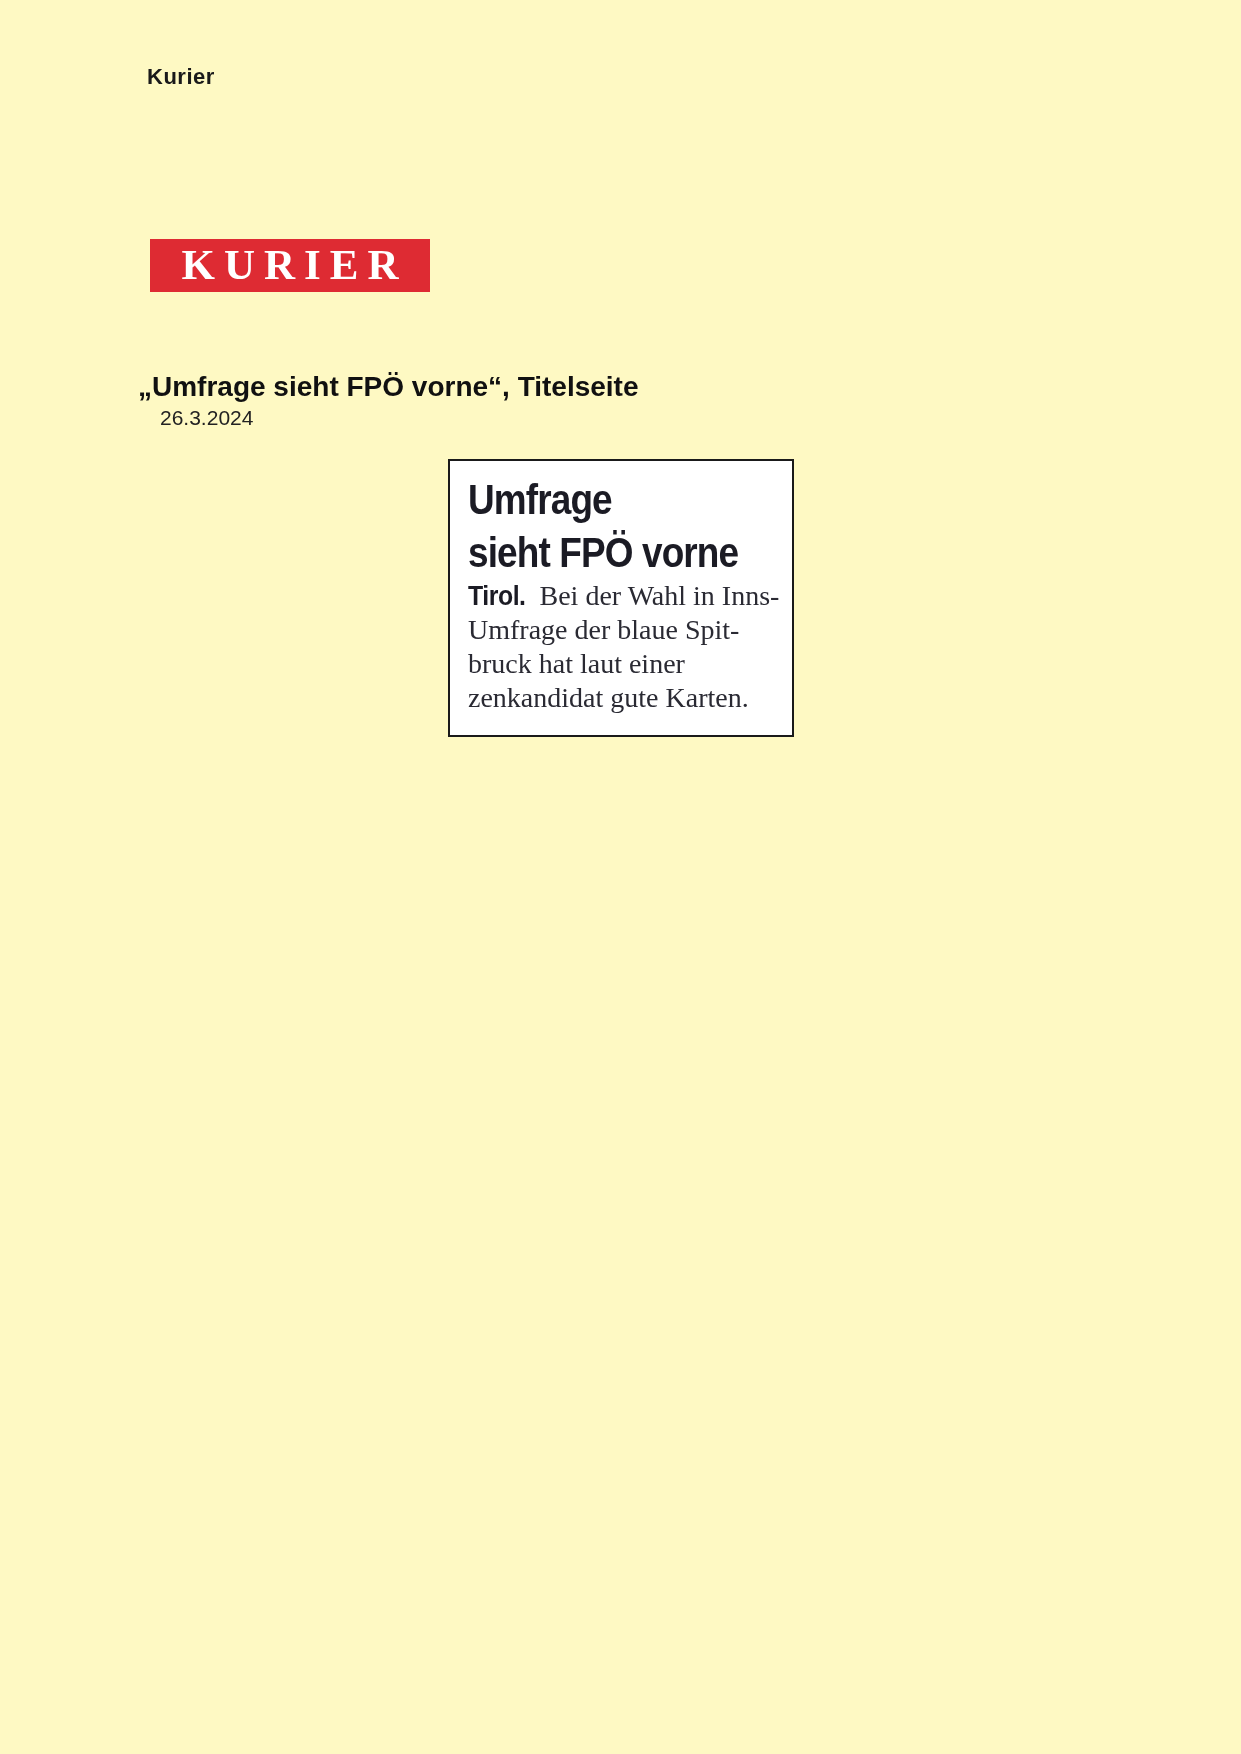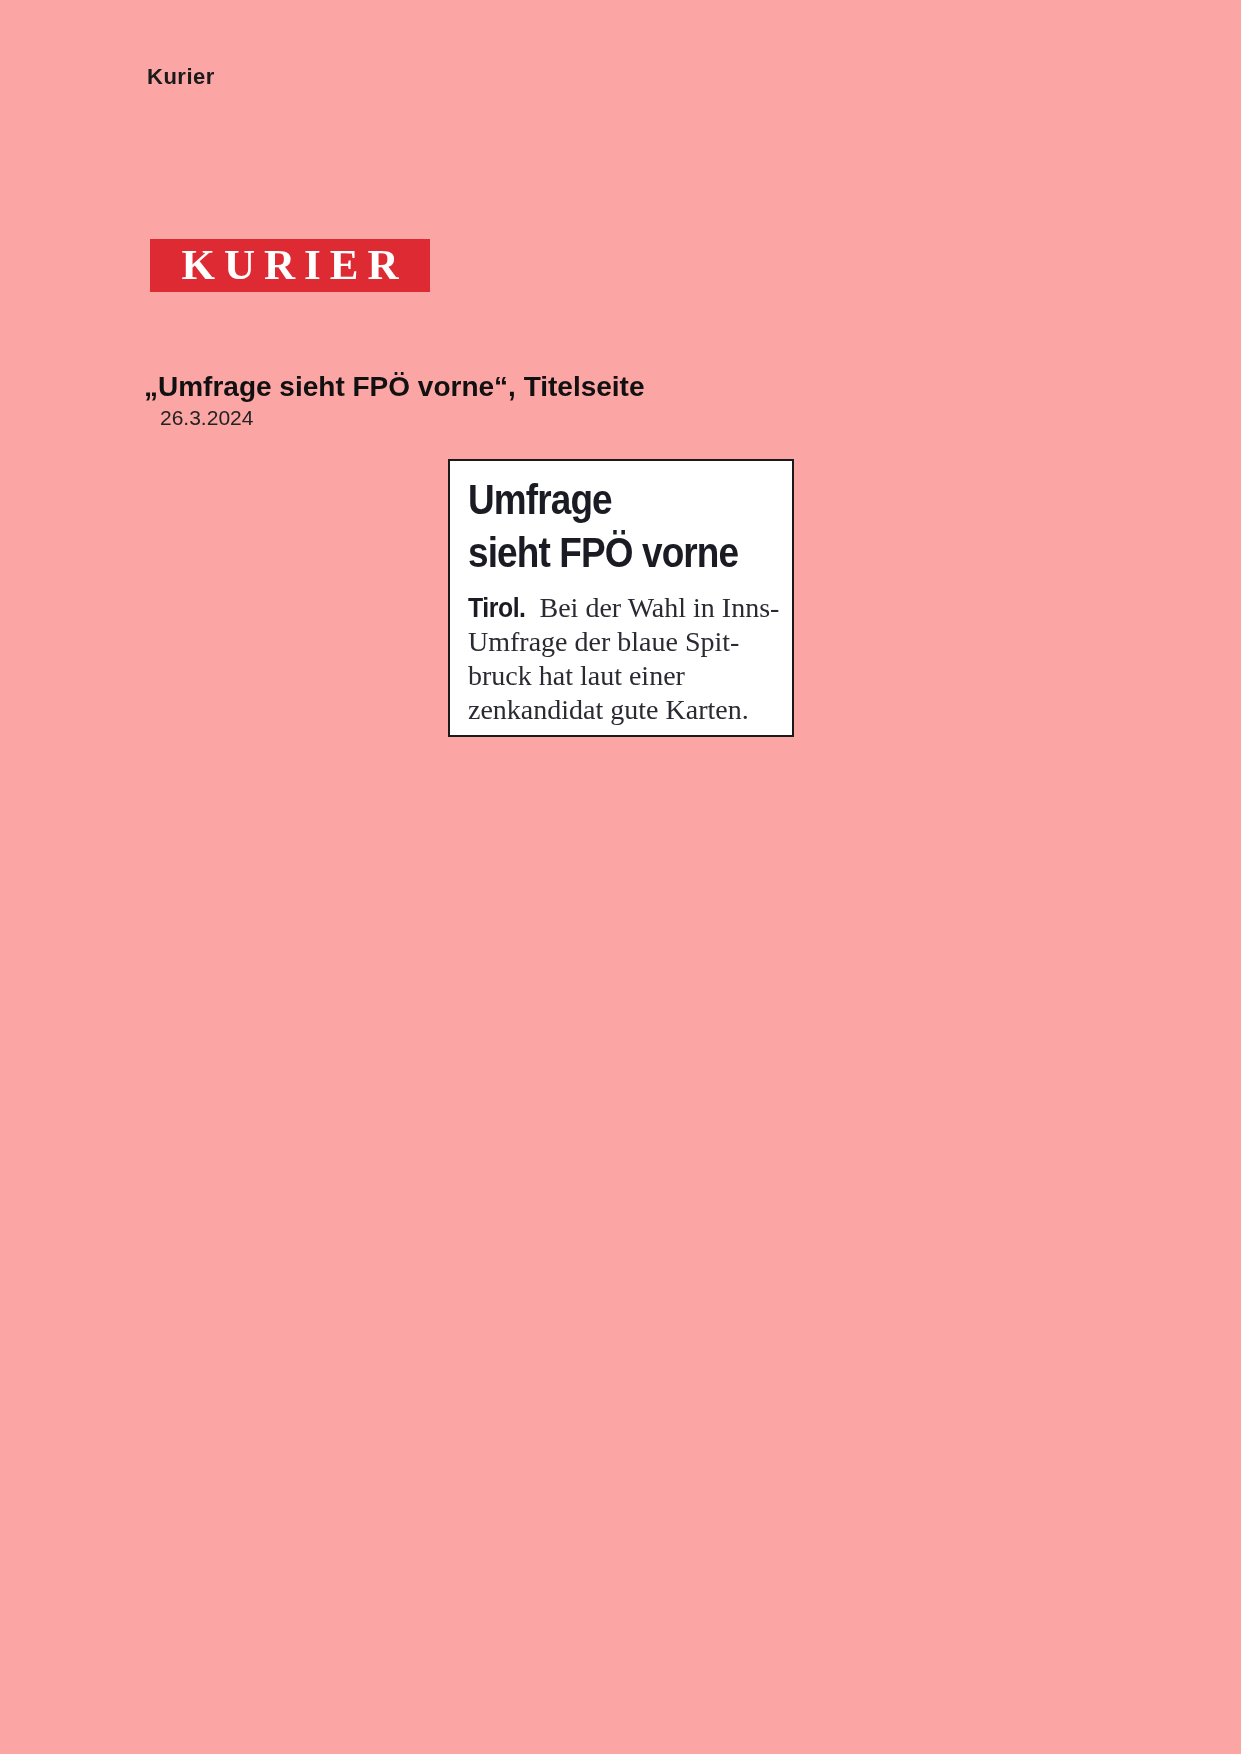--- a/index.html
+++ b/index.html
@@ -11,21 +11,21 @@
     width: 1241px;
     height: 1754px;
     position: relative;
     font-family: "Liberation Sans", sans-serif;
     color: #1a1a1a;
     overflow: hidden;
   }
   .page {
     position: absolute;
     inset: 0;
-    background: #fca5a5;
+    background: #fef9c3;
   }
   .masthead-label {
     position: absolute;
     left: 147px;
     top: 64px;
     font-size: 22px;
     font-weight: 700;
     color: #1a1a1a;
     letter-spacing: 0.5px;
   }
@@ -41,21 +41,21 @@
     font-weight: 700;
     font-size: 43px;
     line-height: 51px;
     text-align: center;
     letter-spacing: 9px;
     text-indent: 9px;
     overflow: hidden;
   }
   .article-title {
     position: absolute;
-    left: 144px;
+    left: 138px;
     top: 371px;
     font-size: 28px;
     font-weight: 700;
     color: #111111;
     white-space: nowrap;
   }
   .article-date {
     position: absolute;
     left: 147px;
     top: 406px;
@@ -81,21 +81,20 @@
     font-weight: 700;
     font-size: 42px;
     line-height: 53px;
     letter-spacing: -1px;
     color: #1b1b24;
     transform: scaleX(0.88);
     transform-origin: 0 0;
     white-space: nowrap;
   }
   .clip-body {
-    margin-top: 12px;
     font-family: "Liberation Serif", serif;
     font-size: 28px;
     line-height: 34px;
     color: #2a2a33;
     white-space: nowrap;
   }
   .clip-lead {
     display: inline-block;
     font-family: "Liberation Sans", sans-serif;
     font-weight: 700;

